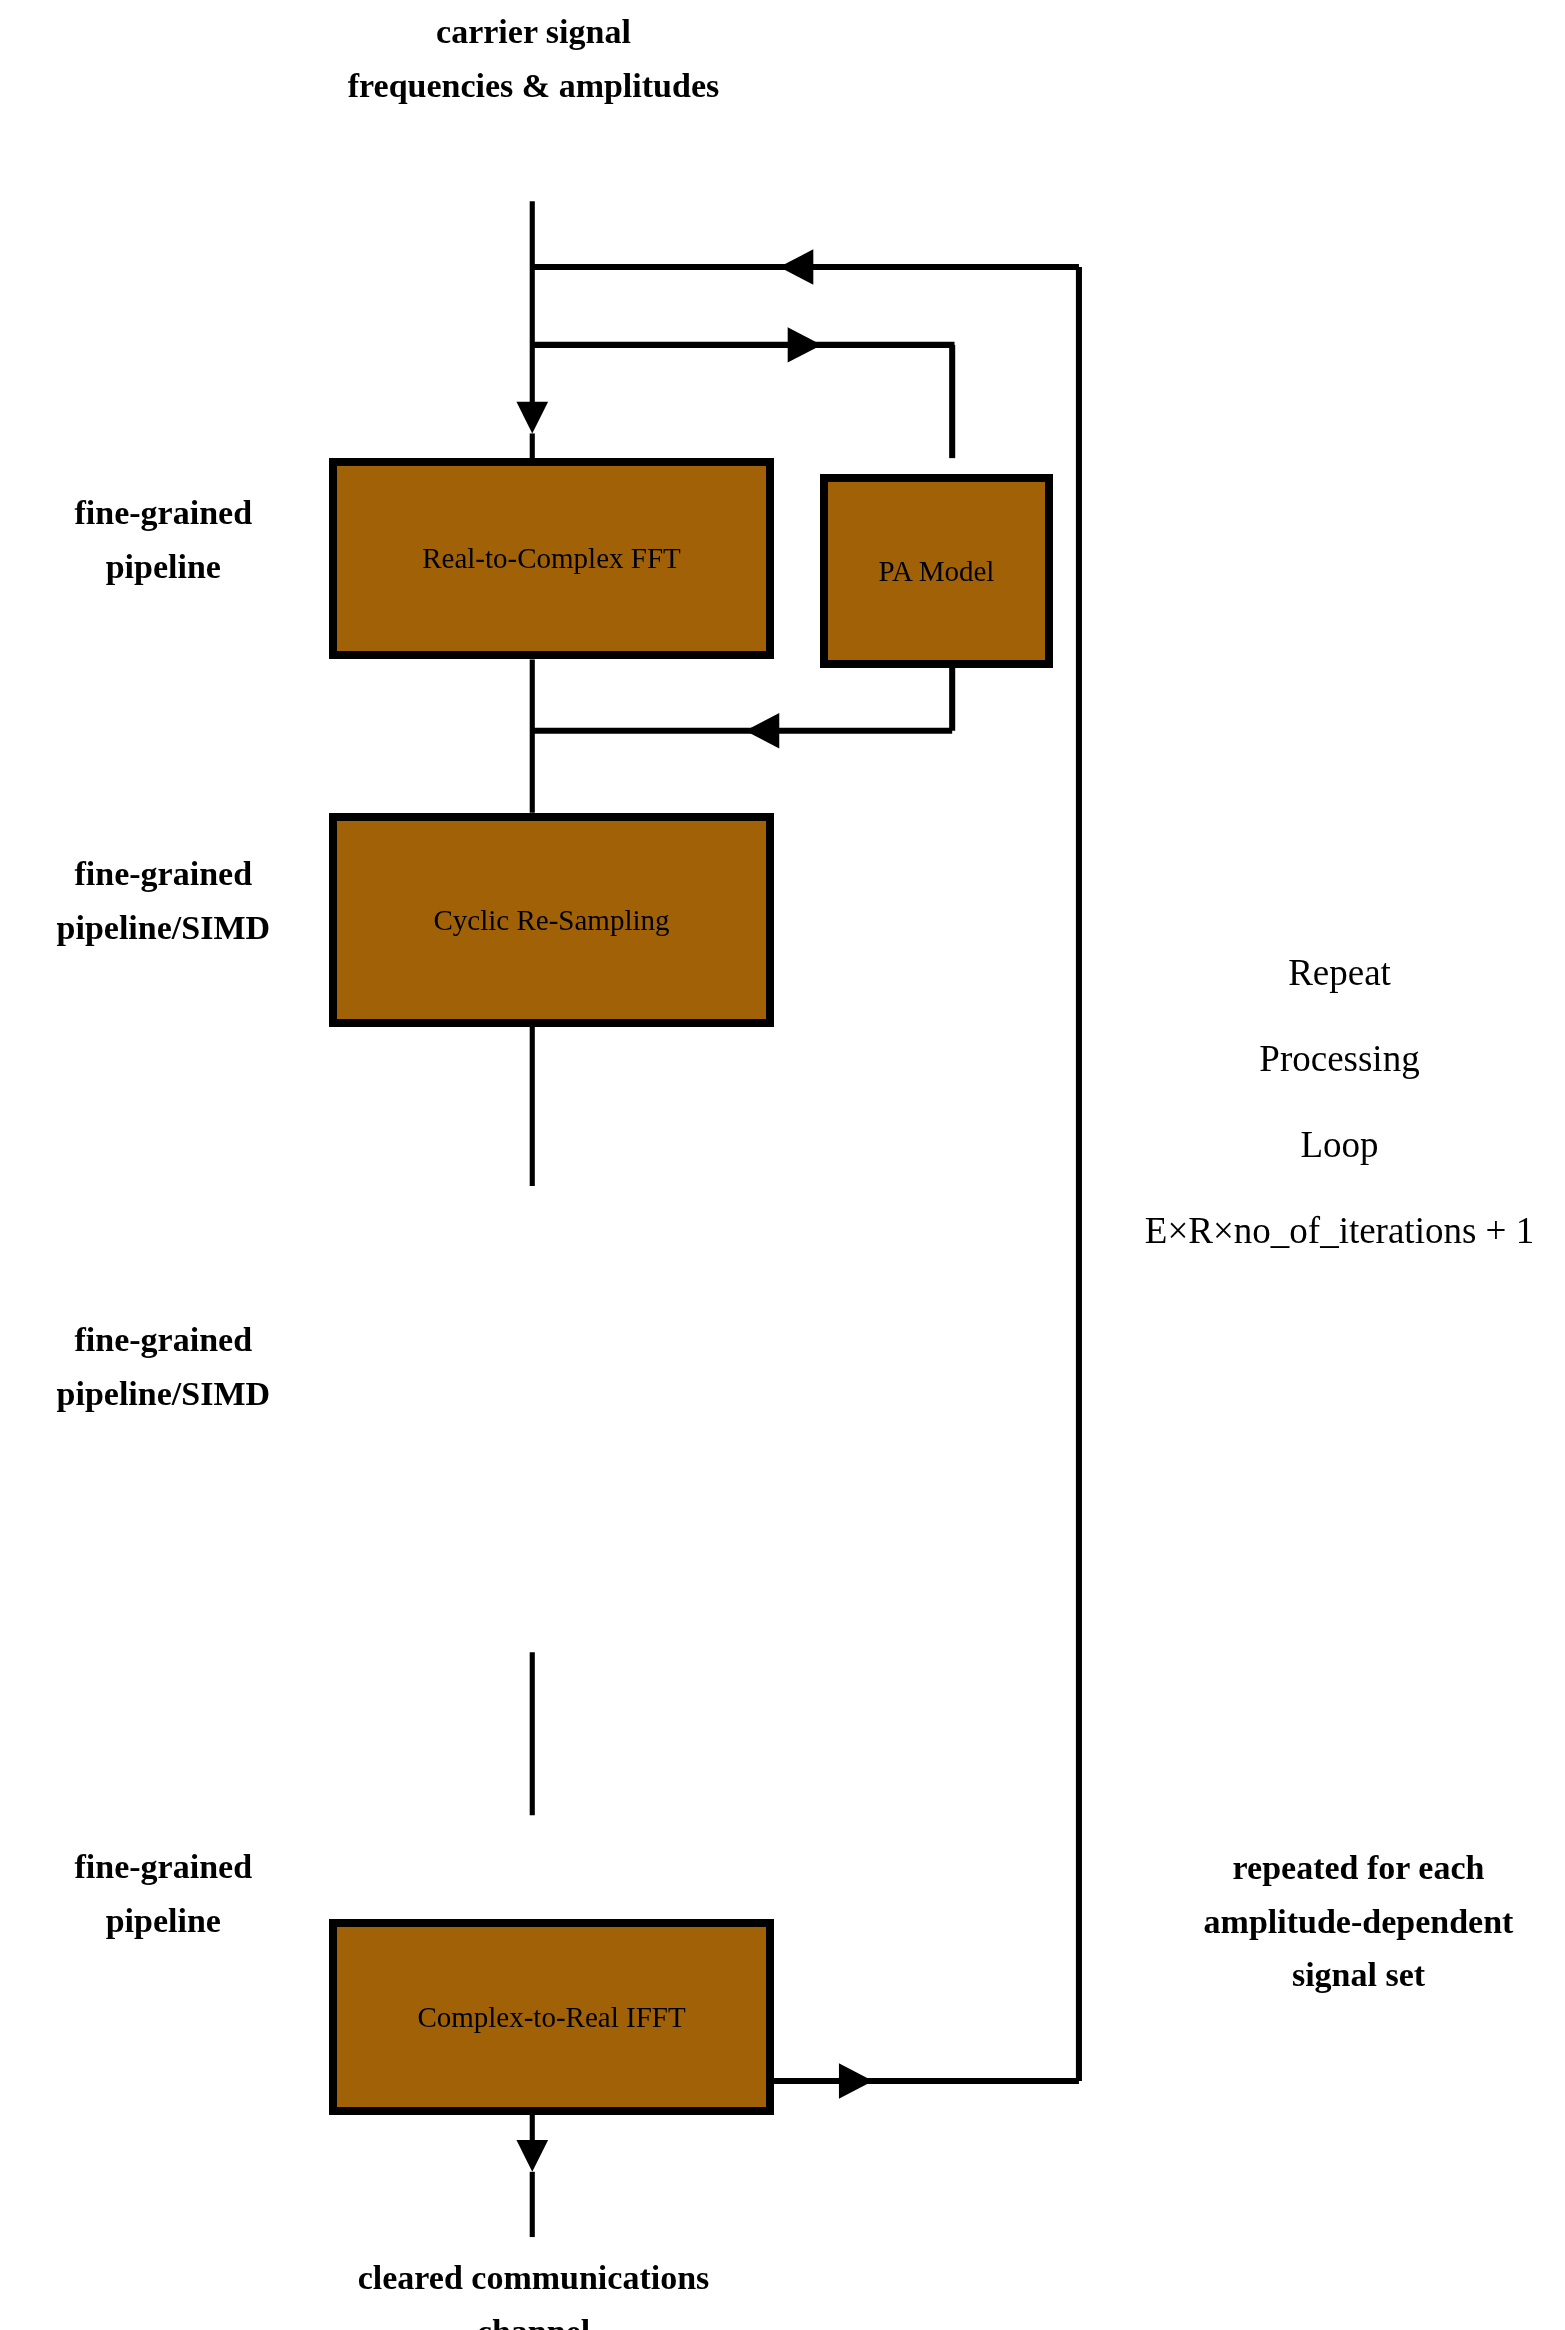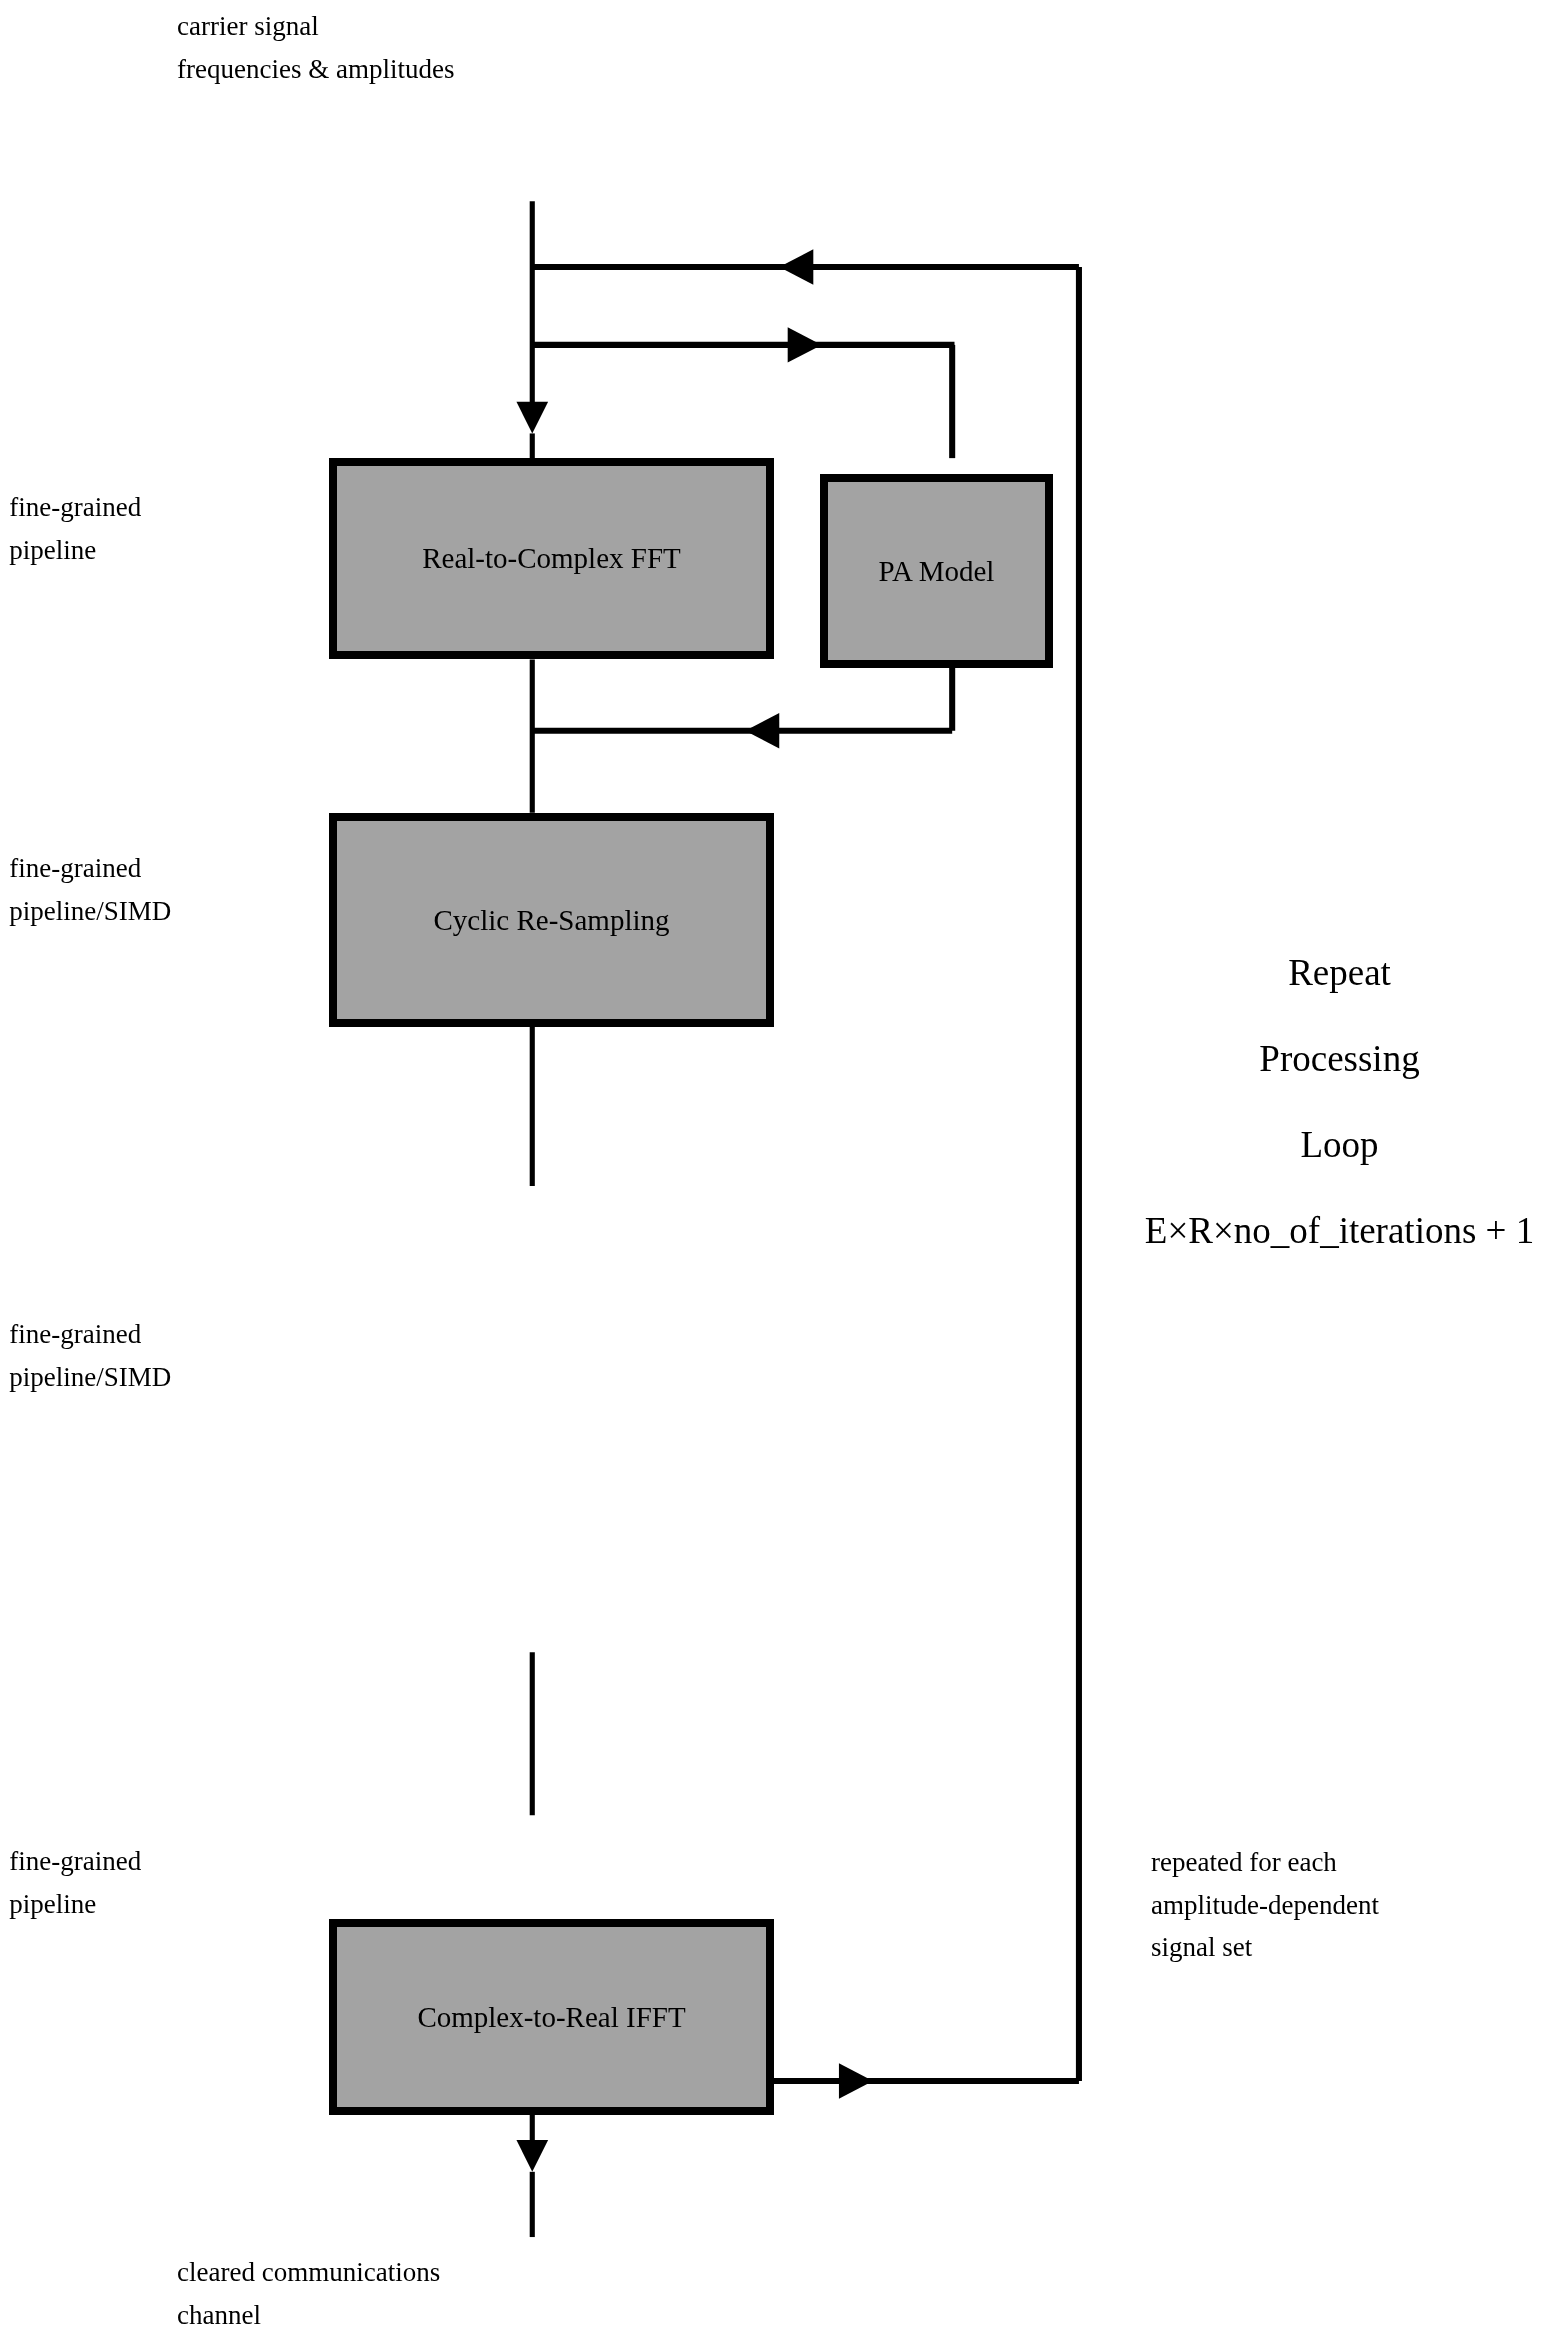--- a/index.html
+++ b/index.html
@@ -22,43 +22,44 @@
     position: absolute;
     left: 0;
     top: 0;
     width: 1566px;
     height: 2375px;
     pointer-events: none;
   }
   .node {
     position: absolute;
     box-sizing: border-box;
-    background: #a3a3a3;
+    background: #a16207;
     border: 8px solid #000000;
     display: flex;
     flex-direction: column;
     align-items: center;
     justify-content: center;
     text-align: center;
   }
   .node .line {
     display: block;
     white-space: nowrap;
     font-size: 29px;
     line-height: 1.52;
   }
   .node.tall .line {
     line-height: 1.60;
   }
   .freetext {
     position: absolute;
-    text-align: left;
-    font-size: 27px;
+    text-align: center;
+    font-size: 34px;
     line-height: 1.60;
     white-space: nowrap;
+    font-weight: bold;
   }
   .freetext .line {
     display: block;
   }
   .freetext.wide .line {
     line-height: 1.58;
   }
   .loopcol {
     position: absolute;
     text-align: center;

